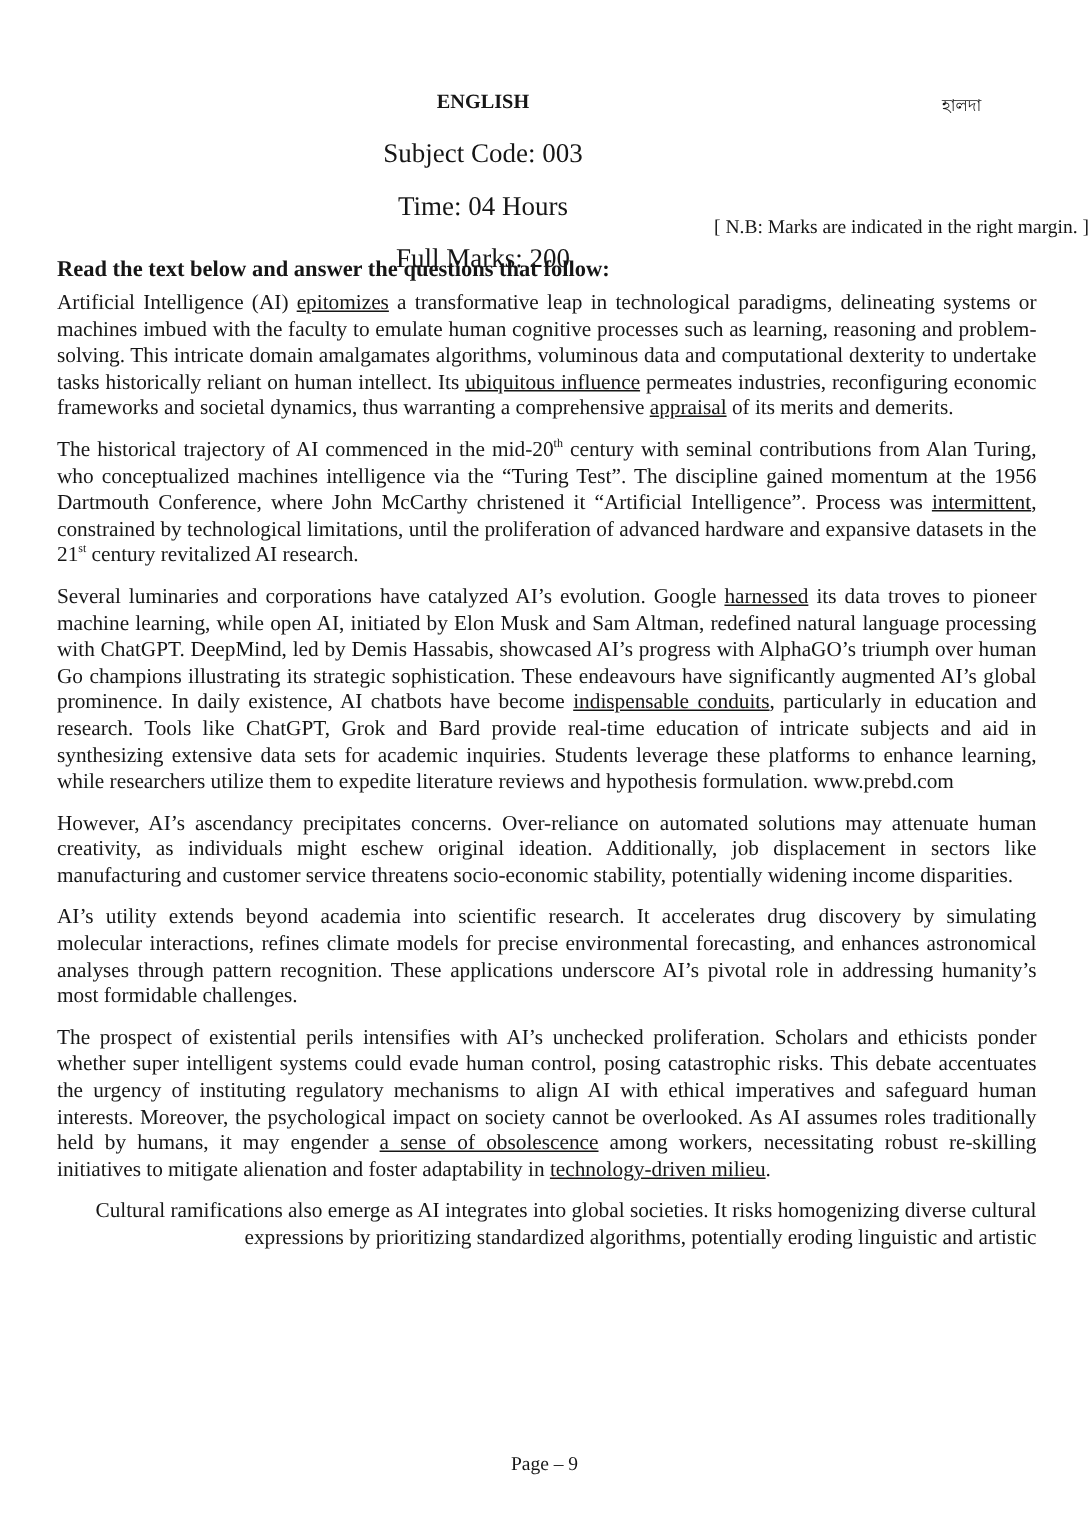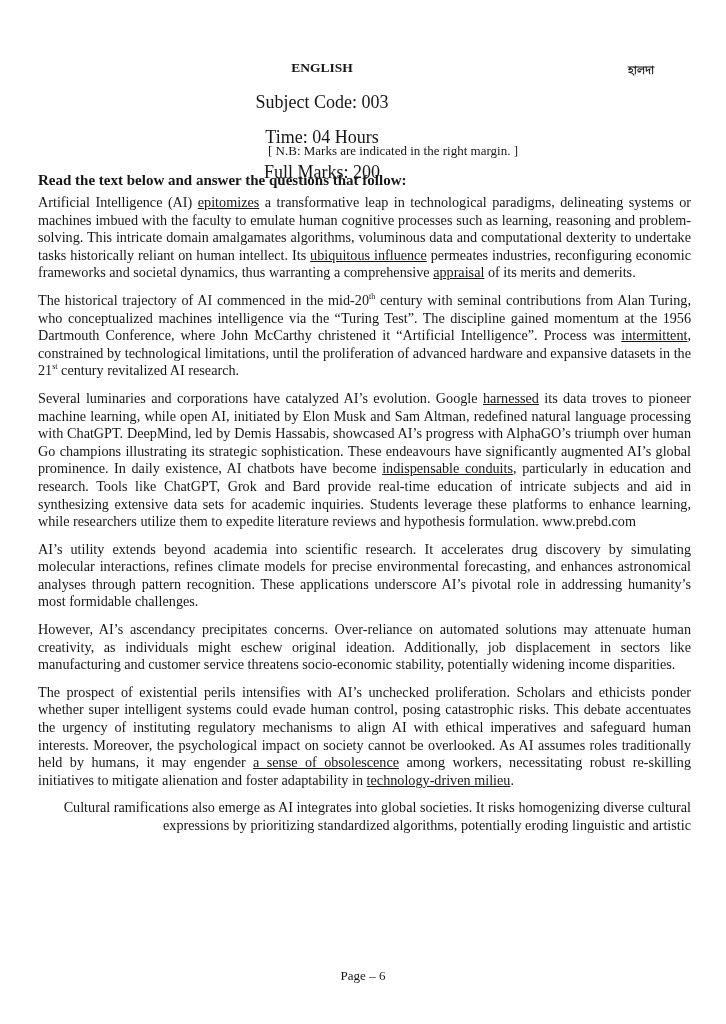--- a/index.html
+++ b/index.html
@@ -6,24 +6,24 @@
   body {
     width: 726px; height: 1024px; overflow: hidden; position: relative;
     font-family: "Liberation Serif", "DejaVu Serif", serif;
     color: #161616;
   }
   .page { position: absolute; left: 0; top: 0; width: 726px; height: 1024px; }
   .header { position: absolute; top: 58px; left: 0; width: 644px; text-align: center; }
   .header .title { font-weight: bold; font-size: 13.5px; line-height: 19px; }
   .header .line { font-size: 18px; line-height: 19px; margin-top: 16px; }
   .corner-tag {
-    position: absolute; top: 62px; left: 628px; font-size: 11px; font-weight: bold;
+    position: absolute; top: 62px; left: 628px; font-size: 11px; font-weight: normal;
     font-family: "DejaVu Sans", sans-serif;
   }
-  .nb { position: absolute; top: 143px; left: 0; width: 726px; text-align: center; font-size: 13px; padding-left: 60px; box-sizing: border-box; }
+  .nb { position: absolute; top: 143px; left: 0; width: 726px; text-align: right; font-size: 13px; padding-left: 60px; box-sizing: border-box; }
   .instruction { position: absolute; top: 172px; left: 38px; font-weight: bold; font-size: 15px; }
   .passage { position: absolute; top: 194px; left: 38px; width: 655px; }
   .para {
     font-size: 14.2px; line-height: 17.6px; text-align: justify; margin: 0 2px 10px 0;
   }
   .para u { text-decoration: underline; }
   sup { font-size: 8px; line-height: 0; }
   .footer { position: absolute; top: 968px; left: 0; width: 726px; text-align: center; font-size: 13px; }
 </style>
 </head>
@@ -41,23 +41,23 @@
 
   <div class="instruction">Read the text below and answer the questions that follow:</div>
 
   <div class="passage">
     <p class="para"><span>Artificial Intelligence (AI) </span><u>epitomizes</u><span> a transformative leap in technological paradigms, delineating systems or machines imbued with the faculty to emulate human cognitive processes such as learning, reasoning and problem-solving. This intricate domain amalgamates algorithms, voluminous data and computational dexterity to undertake tasks historically reliant on human intellect. Its </span><u>ubiquitous influence</u><span> permeates industries, reconfiguring economic frameworks and societal dynamics, thus warranting a comprehensive </span><u>appraisal</u><span> of its merits and demerits.</span></p>
 
     <p class="para"><span>The historical trajectory of AI commenced in the mid-20</span><sup>th</sup><span> century with seminal contributions from Alan Turing, who conceptualized machines intelligence via the “Turing Test”. The discipline gained momentum at the 1956 Dartmouth Conference, where John McCarthy christened it “Artificial Intelligence”. Process was </span><u>intermittent</u><span>, constrained by technological limitations, until the proliferation of advanced hardware and expansive datasets in the 21</span><sup>st</sup><span> century revitalized AI research.</span></p>
 
     <p class="para"><span>Several luminaries and corporations have catalyzed AI’s evolution. Google </span><u>harnessed</u><span> its data troves to pioneer machine learning, while open AI, initiated by Elon Musk and Sam Altman, redefined natural language processing with ChatGPT. DeepMind, led by Demis Hassabis, showcased AI’s progress with AlphaGO’s triumph over human Go champions illustrating its strategic sophistication. These endeavours have significantly augmented AI’s global prominence. In daily existence, AI chatbots have become </span><u>indispensable conduits</u><span>, particularly in education and research. Tools like ChatGPT, Grok and Bard provide real-time education of intricate subjects and aid in synthesizing extensive data sets for academic inquiries. Students leverage these platforms to enhance learning, while researchers utilize them to expedite literature reviews and hypothesis formulation. www.prebd.com</span></p>
 
+    <p class="para">However, AI’s ascendancy precipitates concerns. Over-reliance on automated solutions may attenuate human creativity, as individuals might eschew original ideation. Additionally, job displacement in sectors like manufacturing and customer service threatens socio-economic stability, potentially widening income disparities.</p>
+
     <p class="para">AI’s utility extends beyond academia into scientific research. It accelerates drug discovery by simulating molecular interactions, refines climate models for precise environmental forecasting, and enhances astronomical analyses through pattern recognition. These applications underscore AI’s pivotal role in addressing humanity’s most formidable challenges.</p>
-
-    <p class="para">However, AI’s ascendancy precipitates concerns. Over-reliance on automated solutions may attenuate human creativity, as individuals might eschew original ideation. Additionally, job displacement in sectors like manufacturing and customer service threatens socio-economic stability, potentially widening income disparities.</p>
 
     <p class="para"><span>The prospect of existential perils intensifies with AI’s unchecked proliferation. Scholars and ethicists ponder whether super intelligent systems could evade human control, posing catastrophic risks. This debate accentuates the urgency of instituting regulatory mechanisms to align AI with ethical imperatives and safeguard human interests. Moreover, the psychological impact on society cannot be overlooked. As AI assumes roles traditionally held by humans, it may engender </span><u>a sense of obsolescence</u><span> among workers, necessitating robust re-skilling initiatives to mitigate alienation and foster adaptability in </span><u>technology-driven milieu</u><span>.</span></p>
 
     <p class="para" style="text-align:right">Cultural ramifications also emerge as AI integrates into global societies. It risks homogenizing diverse cultural expressions by prioritizing standardized algorithms, potentially eroding linguistic and artistic</p>
   </div>
 
-  <div class="footer">Page – 6</div>
+  <div class="footer">Page – 9</div>
 </div>
 
 </body></html>

